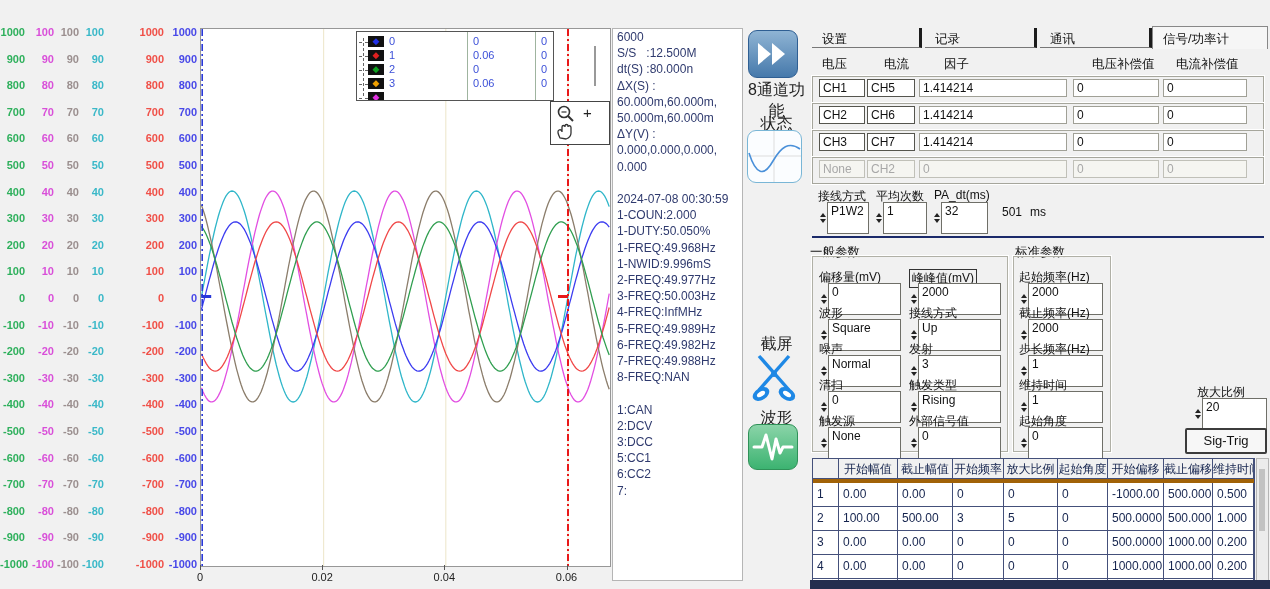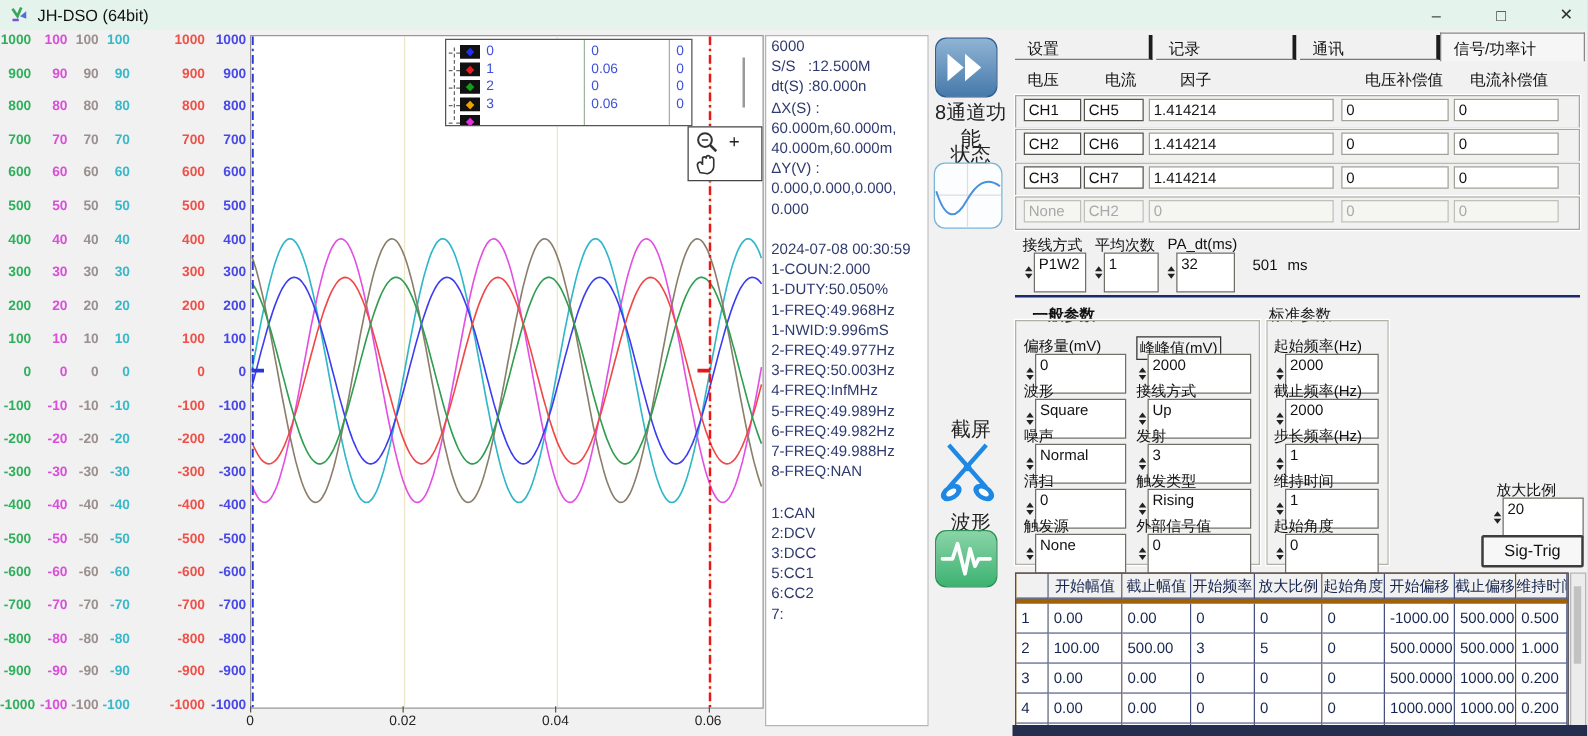--- a/index.html
+++ b/index.html
@@ -81,33 +81,20 @@
                    border-bottom:1px solid #44507a;box-sizing:border-box;overflow:hidden;white-space:nowrap;background:#fff;}
   #tbl-scroll{position:absolute;left:446px;top:434px;width:11px;height:122px;background:#ececec;border:1px solid #b5b5b5;}
   #tbl-thumb{position:absolute;left:2px;top:10px;width:6px;height:62px;background:#c2c2c2;}
   #bottom-bar{position:absolute;left:0;top:556px;width:460px;height:9px;background:#242e4e;}
 </style>
 </head>
 <body>
 
 <div id="app">
 
-  <div id="titlebar">
-    <svg id="appicon" viewBox="0 0 16 16">
-      <path d="M2,3 L6,9 L9,2" stroke="#3aa65a" stroke-width="2.2" fill="none"></path>
-      <path d="M8,9 L13,5 L13,11 Z" fill="#4f6fd8"></path>
-      <rect x="2" y="11" width="5" height="2" fill="#7b4fd8"></rect>
-    </svg>
-    <span class="ttl">JH-DSO (64bit)</span>
-    <div class="winbtns">
-      <span class="winbtn">–</span>
-      <span class="winbtn">□</span>
-      <span class="winbtn">✕</span>
-    </div>
-  </div>
 
   <div id="axes">
       <div class="axis-col" style="left: 0px; width: 25px; color: rgb(46, 176, 92);">
         <span>1000</span>
         <span>900</span>
         <span>800</span>
         <span>700</span>
         <span>600</span>
         <span>500</span>
         <span>400</span>
@@ -327,21 +314,21 @@
       <div class="xtick" style="left: 371.5px;"></div>
       <div class="xlab" style="left: 371.5px;">0.06</div>
     </div>
 
   <div id="info-panel">
       <div class="info-line">6000</div>
       <div class="info-line">S/S   :12.500M</div>
       <div class="info-line">dt(S) :80.000n</div>
       <div class="info-line">ΔX(S) :</div>
       <div class="info-line">60.000m,60.000m,</div>
-      <div class="info-line">40.000m,60.000m</div>
+      <div class="info-line">50.000m,60.000m</div>
       <div class="info-line">ΔY(V) :</div>
       <div class="info-line">0.000,0.000,0.000,</div>
       <div class="info-line">0.000</div>
       <div class="info-line">&nbsp;</div>
       <div class="info-line">2024-07-08 00:30:59</div>
       <div class="info-line">1-COUN:2.000</div>
       <div class="info-line">1-DUTY:50.050%</div>
       <div class="info-line">1-FREQ:49.968Hz</div>
       <div class="info-line">1-NWID:9.996mS</div>
       <div class="info-line">2-FREQ:49.977Hz</div>
@@ -463,21 +450,21 @@
             <div class="tri-up"></div>
             <div class="tri-dn"></div>
           </div>
           <div class="val">32</div>
         </div>
         <span class="small-lbl" style="left: 192px; top: 181px;">501</span>
         <span class="small-lbl" style="left: 220px; top: 181px;">ms</span>
       </div>
     <div id="sep-line"></div>
     <div id="params">
-        <span class="group-title" style="left: 16px; top: 220px; font-weight: bold;">一般参数</span>
+        <span class="group-title" style="left: 0; top: 220px;">一般参数</span>
         <div class="group-box" style="left: 2px; top: 232px; width: 194px; height: 194px;">
           <span class="small-lbl" style="left: 6px; top: 12px;">偏移量(mV)</span>
           <div class="spin" style="left: 6px; top: 26px; width: 82px;">
             <div class="arr">
               <div class="tri-up"></div>
               <div class="tri-dn"></div>
             </div>
             <div class="val">0</div>
           </div>
           <span class="small-lbl boxed" style="left: 96px; top: 12px;">峰峰值(mV)</span>

